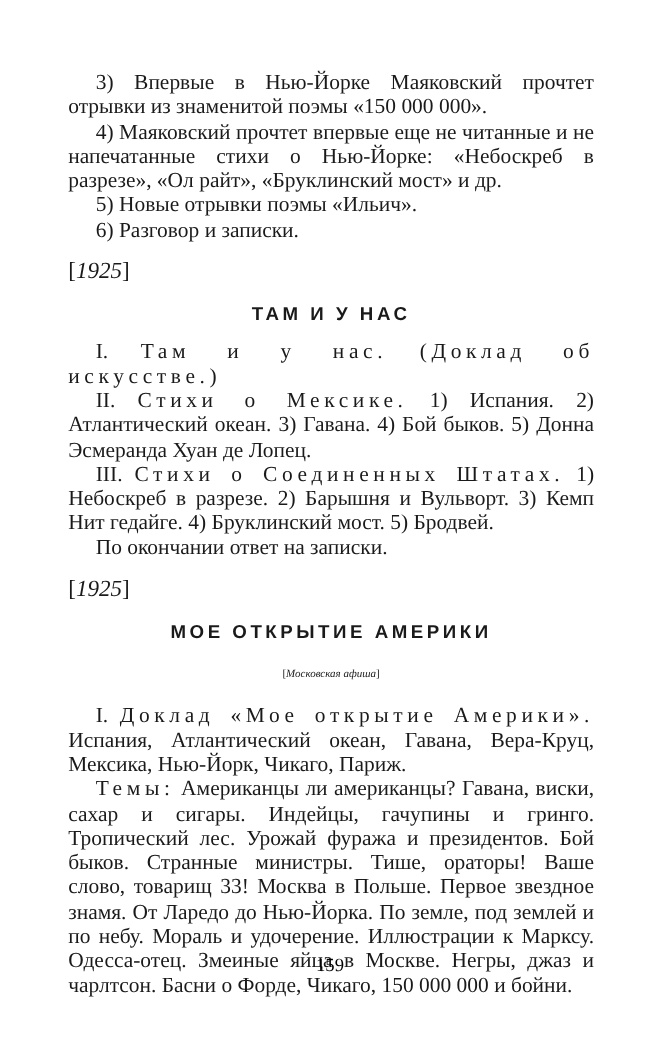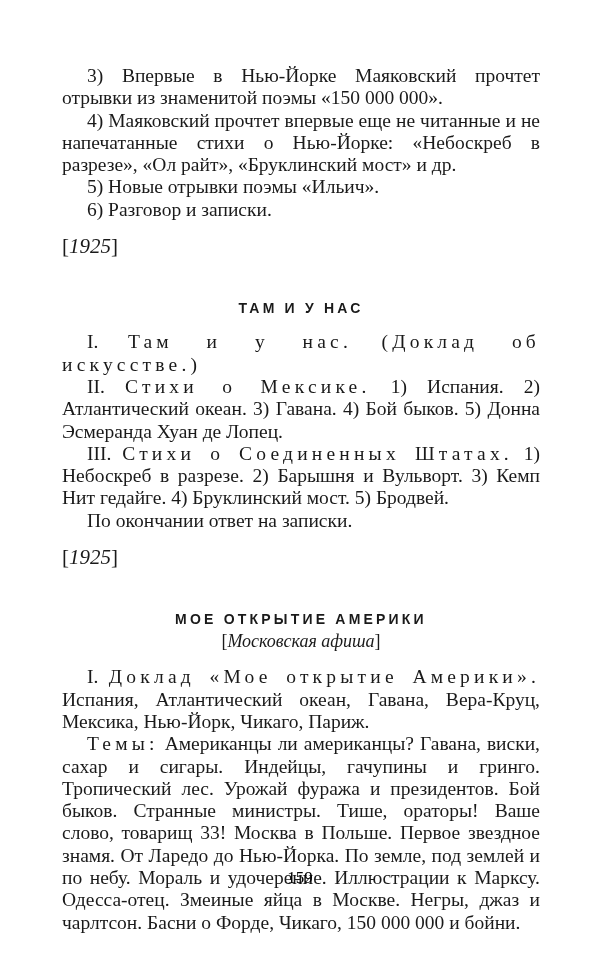--- a/index.html
+++ b/index.html
@@ -9,24 +9,24 @@
     font-family: "Liberation Serif", "DejaVu Serif", serif;
     font-size: 19.5px; line-height: 22.3px; color: #1a1a1a;
   }
   .p { text-align: justify; text-align-last: left; margin: 0; }
   .ind { text-indent: 25px; }
   .sp { letter-spacing: 4.2px; }
   .date { font-size: 21px; margin: 14px 0 0 0; }
   .date i { font-style: italic; }
   .heading {
     font-family: "Liberation Sans", "DejaVu Sans", sans-serif;
-    font-weight: bold; font-size: 14px; letter-spacing: 3.2px;
-    text-align: center; margin: 40px 0 0 0; line-height: 22px;
+    font-weight: bold; font-size: 17px; letter-spacing: 3.2px;
+    text-align: center; margin: 18px 0 0 0; line-height: 22px;
   }
-  .subhead { text-align: center; font-size: 18px; font-style: italic; margin: 0; line-height: 22px; }
+  .subhead { text-align: center; font-size: 10px; font-style: italic; margin: 16px; line-height: 22px; }
   .subhead .br { font-style: normal; }
   .center { text-align: center; }
   .gap1 { margin-top: 14px; }
   .gap2 { margin-top: 12px; }
   .pagenum { position: absolute; left: 0; width: 600px; top: 868px; text-align: center;
     font-family: "Liberation Serif", "DejaVu Serif", serif; font-size: 17px; color: #000000; }
 </style>
 </head>
 <body>
 

